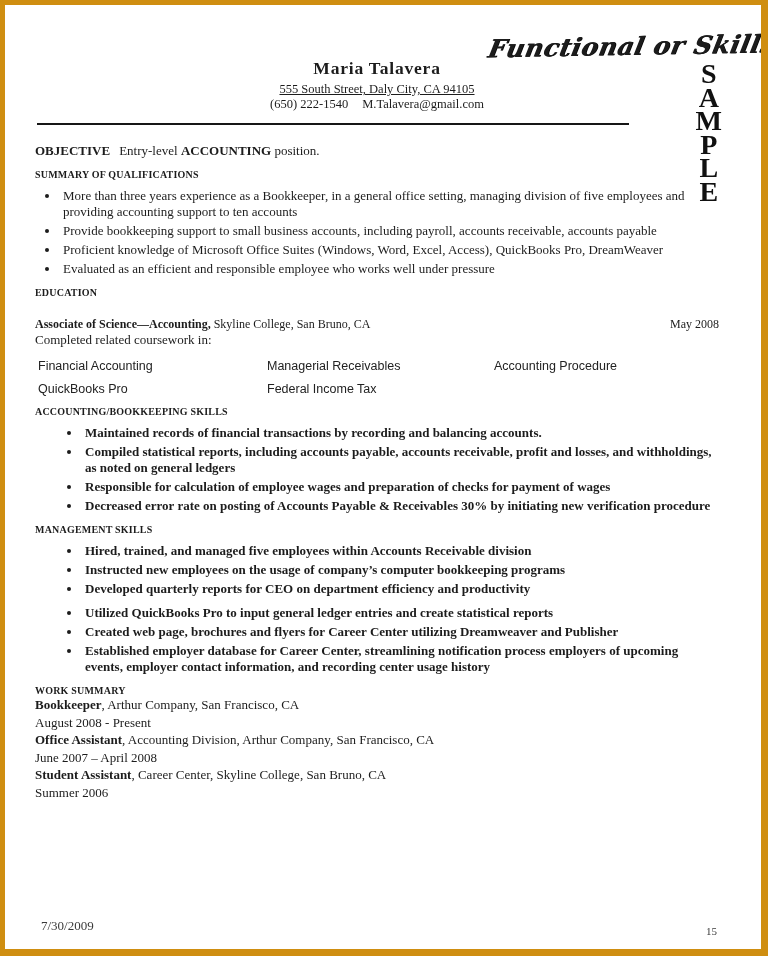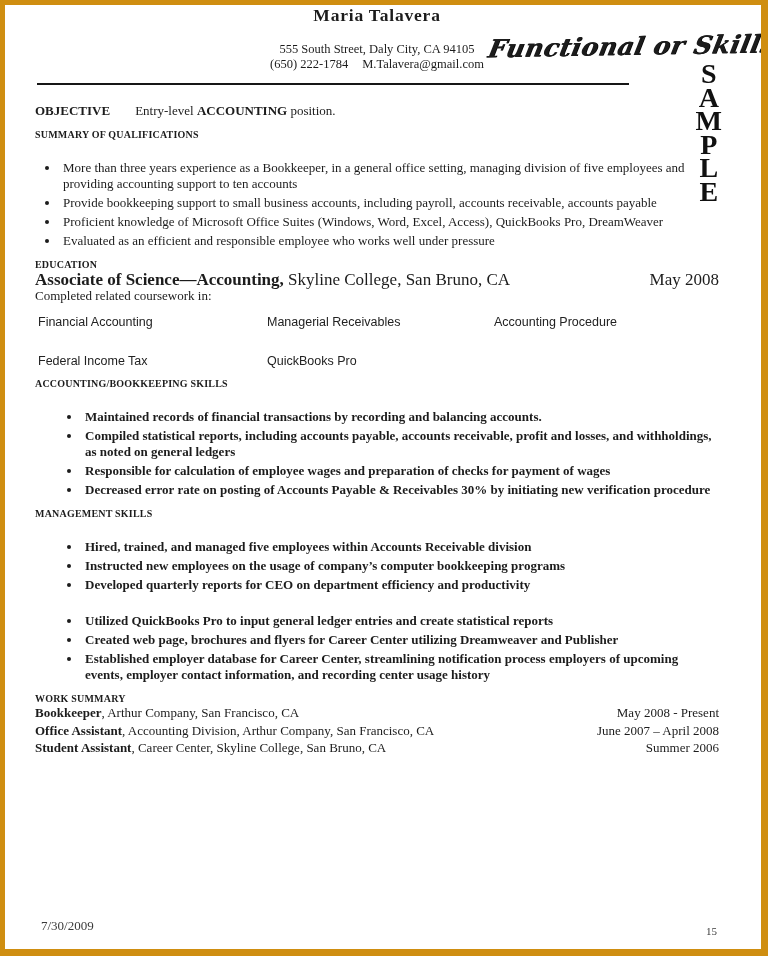--- a/index.html
+++ b/index.html
@@ -39,72 +39,73 @@
     top: 57px;
     right: 39px;
     text-align: center;
     font-family: "Liberation Serif", serif;
     font-weight: bold;
     font-size: 28px;
     line-height: 23.5px;
     color: #111;
   }
 
-  .header { text-align: center; }
+  .header { text-align: center; padding-top: 53px; }
   .name { font-size: 17.5px; font-weight: bold; letter-spacing: 0.8px; }
-  .addr { font-size: 12.5px; line-height: 15px; margin-top: 16px; }
+  .addr { font-size: 12.5px; line-height: 15px; margin-top: 3px; text-decoration: underline; }
   .contact-line { font-size: 12.5px; line-height: 15px; }
   .contact-line .phone { margin-right: 14px; }
 
   .rule {
     width: 592px;
     border-top: 2px solid #161616;
     margin: 11px 0 0 2px;
   }
 
   .objective { margin-top: 18px; font-size: 13px; }
-  .objective .obj-label { font-weight: bold; margin-right: 25px; }
+  .objective .obj-label { font-weight: bold; margin-right: 9px; }
   .objective .obj-accent { font-weight: bold; }
 
   .section-heading {
     font-weight: bold;
     font-size: 10px;
     letter-spacing: 0.2px;
     margin-top: 10px;
   }
 
-  ul { margin: 20px 0 0 0; }
+  ul { margin: 8px 0 0 0; }
   li { font-size: 13px; line-height: 16px; margin-bottom: 3px; padding-left: 3px; }
   .summary-list { padding-left: 25px; }
   .skills-list { padding-left: 47px; font-weight: bold; }
 
   .edu-degree-line {
     display: flex;
     justify-content: space-between;
-    font-size: 17px;
+    font-size: 12px;
     line-height: 16px;
-    margin-top: 2px;
+    margin-top: 18px;
   }
   .edu-degree-line .bold { font-weight: bold; }
   .edu-coursework-intro { font-size: 13px; line-height: 16px; }
   .coursework {
     display: grid;
     grid-template-columns: 229px 227px auto;
-    row-gap: 25px;
+    row-gap: 9px;
     margin: 11px 0 0 3px;
     font-family: "Liberation Sans", sans-serif;
     font-size: 12.5px;
     color: #222;
   }
 
   .work-entry {
     display: flex;
     justify-content: space-between;
     font-size: 13px;
     line-height: 17.5px;
+    flex-direction: column;
   }
   .work-entry .job-title { font-weight: bold; }
   .work-entry .job-date { white-space: nowrap; }
 
   .footer-date {
     position: absolute;
     left: 36px;
     bottom: 15px;
     font-size: 13px;
     color: #3a3a3a;
@@ -132,21 +133,21 @@
     <div>L</div>
     <div>E</div>
   </div>
 
   <div class="content">
 
     <div class="header">
       <div class="name">Maria Talavera</div>
       <div class="addr">555 South Street, Daly City, CA 94105</div>
       <div class="contact-line">
-        <span class="phone">(650) 222-1784</span><span>M.Talavera@gmail.com</span>
+        <span class="phone">(650) 222-1540</span><span>M.Talavera@gmail.com</span>
       </div>
     </div>
 
     <div class="rule"></div>
 
     <div class="objective">
       <span class="obj-label">OBJECTIVE</span><span>Entry-level </span><span class="obj-accent">ACCOUNTING</span><span> position.</span>
     </div>
 
     <div class="section-heading">SUMMARY OF QUALIFICATIONS</div>
@@ -160,22 +161,22 @@
     <div class="section-heading">EDUCATION</div>
     <div class="edu-degree-line">
       <span><span class="bold">Associate of Science—Accounting,</span><span> Skyline College, San Bruno, CA</span></span>
       <span>May 2008</span>
     </div>
     <div class="edu-coursework-intro">Completed related coursework in:</div>
     <div class="coursework">
       <span>Financial Accounting</span>
       <span>Managerial Receivables</span>
       <span>Accounting Procedure</span>
+      <span>QuickBooks Pro</span>
       <span>Federal Income Tax</span>
-      <span>QuickBooks Pro</span>
     </div>
 
     <div class="section-heading">ACCOUNTING/BOOKKEEPING SKILLS</div>
     <ul class="skills-list">
       <li>Maintained records of financial transactions by recording and balancing accounts.</li>
       <li>Compiled statistical reports, including accounts payable, accounts receivable, profit and losses, and withholdings, as noted on general ledgers</li>
       <li>Responsible for calculation of employee wages and preparation of checks for payment of wages</li>
       <li>Decreased error rate on posting of Accounts Payable &amp; Receivables 30% by initiating new verification procedure</li>
     </ul>
 
@@ -188,21 +189,21 @@
 
     <ul class="skills-list">
       <li>Utilized QuickBooks Pro to input general ledger entries and create statistical reports</li>
       <li>Created web page, brochures and flyers for Career Center utilizing Dreamweaver and Publisher</li>
       <li>Established employer database for Career Center, streamlining notification process employers of upcoming events, employer contact information, and recording center usage history</li>
     </ul>
 
     <div class="section-heading">WORK SUMMARY</div>
     <div class="work-entry">
       <span><span class="job-title">Bookkeeper</span><span>, Arthur Company, San Francisco, CA</span></span>
-      <span class="job-date">May 2008 - Present</span>
+      <span class="job-date">August 2008 - Present</span>
     </div>
     <div class="work-entry">
       <span><span class="job-title">Office Assistant</span><span>, Accounting Division, Arthur Company, San Francisco, CA</span></span>
       <span class="job-date">June 2007 – April 2008</span>
     </div>
     <div class="work-entry">
       <span><span class="job-title">Student Assistant</span><span>, Career Center, Skyline College, San Bruno, CA</span></span>
       <span class="job-date">Summer 2006</span>
     </div>
 

